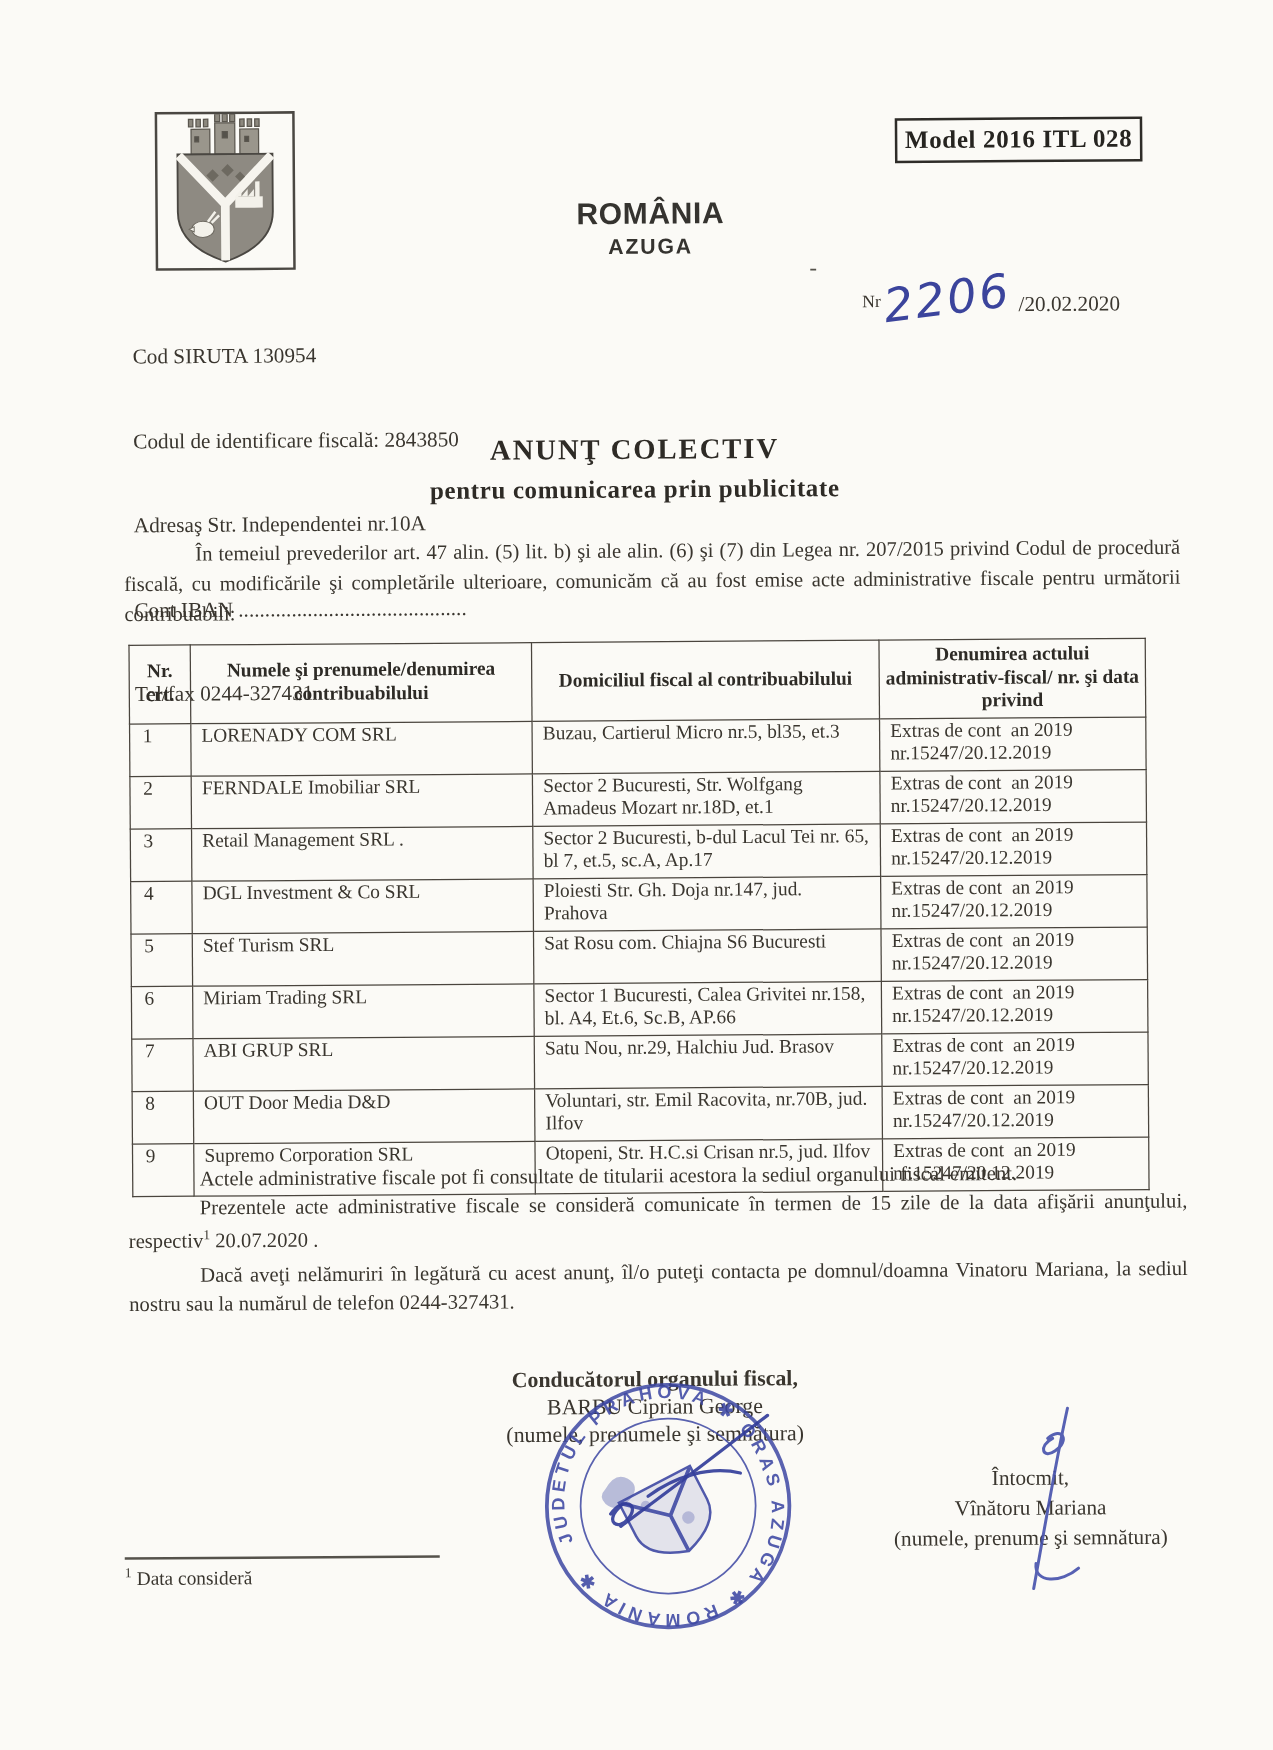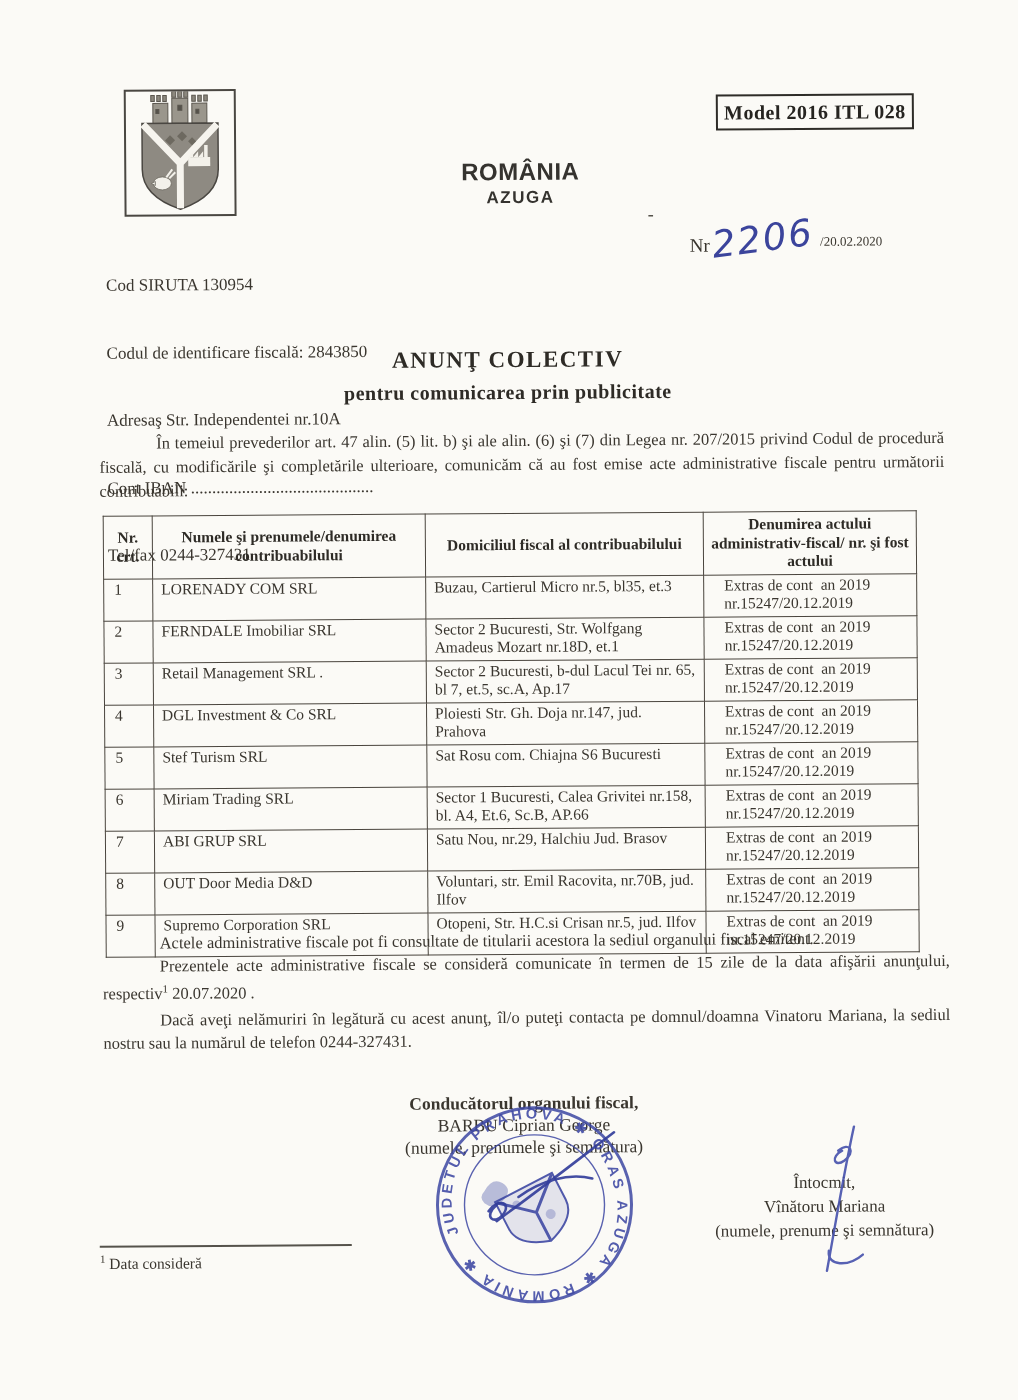--- a/index.html
+++ b/index.html
@@ -12,41 +12,41 @@
   
   .logo-box { left:127px; top:87px; width:112px; height:127px; border:2px solid #4a4742; background:#fbfaf6; }
   .model-box { left:719px; top:96px; width:198px; height:36px; border:2px solid #2e2c28; text-align:center;
                font-weight:bold; font-size:20px; line-height:32px; letter-spacing:0.5px; color:#262420; }
   .country-wrap { left:373px; top:158px; width:300px; text-align:center; color:#35332f; font-family:"Liberation Sans", sans-serif; }
   .country { font-weight:bold; font-size:24px; letter-spacing:0.5px; }
   .city { font-weight:bold; font-size:17px; letter-spacing:1.5px; margin-top:2px; }
   .stray-dash { left:650px; top:205px; font-size:18px; color:#55524b; }
 
   .nr-line { left:692px; top:222px; display:flex; align-items:flex-start; }
-  .nr-prefix { font-size:19px; padding-top:14px; }
+  .nr-prefix { font-size:14px; padding-top:14px; }
   .nr-hand { font-family:"DejaVu Sans", sans-serif; font-style:italic; font-size:37px; color:#3b449c;
              transform:rotate(-7deg); letter-spacing:2px; margin:0 6px 0 2px; line-height:38px; }
-  .nr-date { font-size:13px; padding-top:14px; }
+  .nr-date { font-size:17px; padding-top:14px; }
 
   .issuer { left:108px; top:227px; font-size:17px; line-height:22.5px; white-space:pre; color:#3a362f; }
 
   .title-wrap { left:0; top:347px; width:1018px; text-align:center; color:#2e2b26; }
   .title1 { font-weight:bold; font-size:23px; letter-spacing:1.5px; }
   .title2 { font-weight:bold; font-size:20px; margin-top:8px; letter-spacing:0.5px; }
 
   .intro { left:100px; top:429px; width:845px; font-size:16.5px; line-height:24px; text-align:justify; text-indent:57px; }
 
   
   .tbl-wrap { left:103px; top:513px; }
   table { border-collapse:collapse; width:813px; table-layout:fixed; }
   th, td { border:1.6px solid #4a453e; font-size:15.5px; vertical-align:top; }
   th { font-weight:bold; text-align:center; padding:3px 4px; line-height:18.5px; height:57px; vertical-align:middle; color:#2e2b26; }
   td { padding:1px 8px 3px; line-height:18.5px; }
   td.c-nr { padding-left:10px; }
-  .act-line { white-space:pre-wrap;margin-left:12px; }
+  .act-line { white-space:pre-wrap; }
 
   .after-table { left:100px; top:929px; width:847px; font-size:16.5px; line-height:23px; text-align:justify; }
   .after-table p { text-indent:57px; }
   sup { font-size:11px; }
 
   .contact { left:100px; top:1006px; width:847px; font-size:16.5px; line-height:23px; text-align:justify; text-indent:57px; }
 
   .head-sign { left:365px; top:1092px; width:310px; text-align:center; font-size:17.5px; line-height:22px; z-index:1; }
   .head-sign .role { font-weight:bold; }
 
@@ -144,21 +144,21 @@
           <col style="width:49px">
           <col style="width:273px">
           <col style="width:278px">
           <col style="width:213px">
         </colgroup>
       <thead>
           <tr>
             <th>Nr. crt.</th>
             <th>Numele şi prenumele/denumirea contribuabilului</th>
             <th>Domiciliul fiscal al contribuabilului</th>
-            <th>Denumirea actului administrativ-fiscal/ nr. şi fost actului</th>
+            <th>Denumirea actului administrativ-fiscal/ nr. şi data privind</th>
           </tr>
         </thead>
       <tbody>
           <tr>
             <td class="c-nr">1</td>
             <td>LORENADY COM SRL</td>
             <td>Buzau, Cartierul Micro nr.5, bl35, et.3</td>
             <td>
               <div class="act-line">Extras de cont  an 2019</div>
               <div class="act-line">nr.15247/20.12.2019</div>

